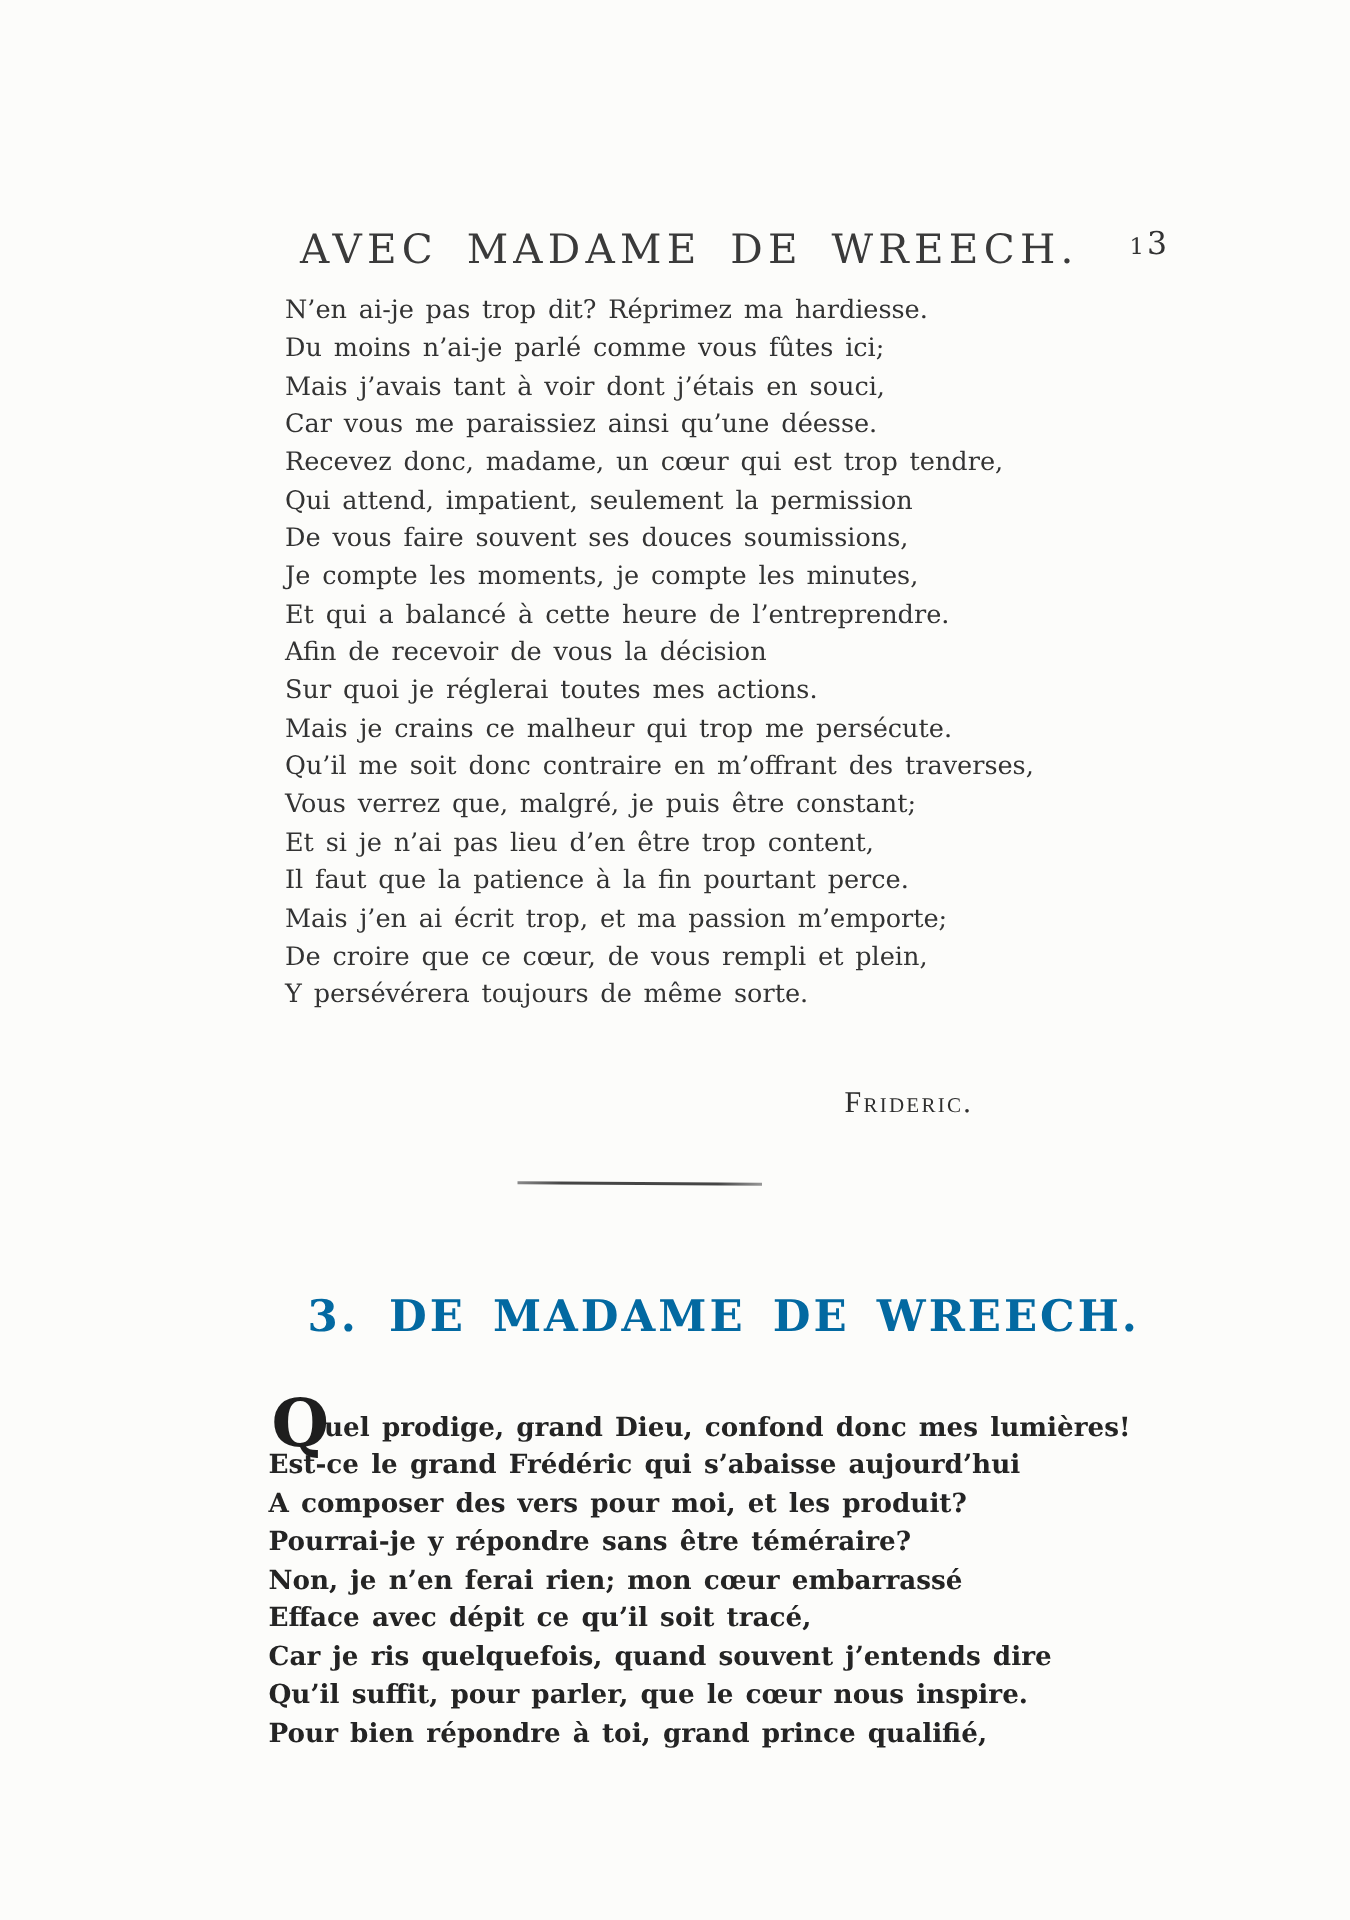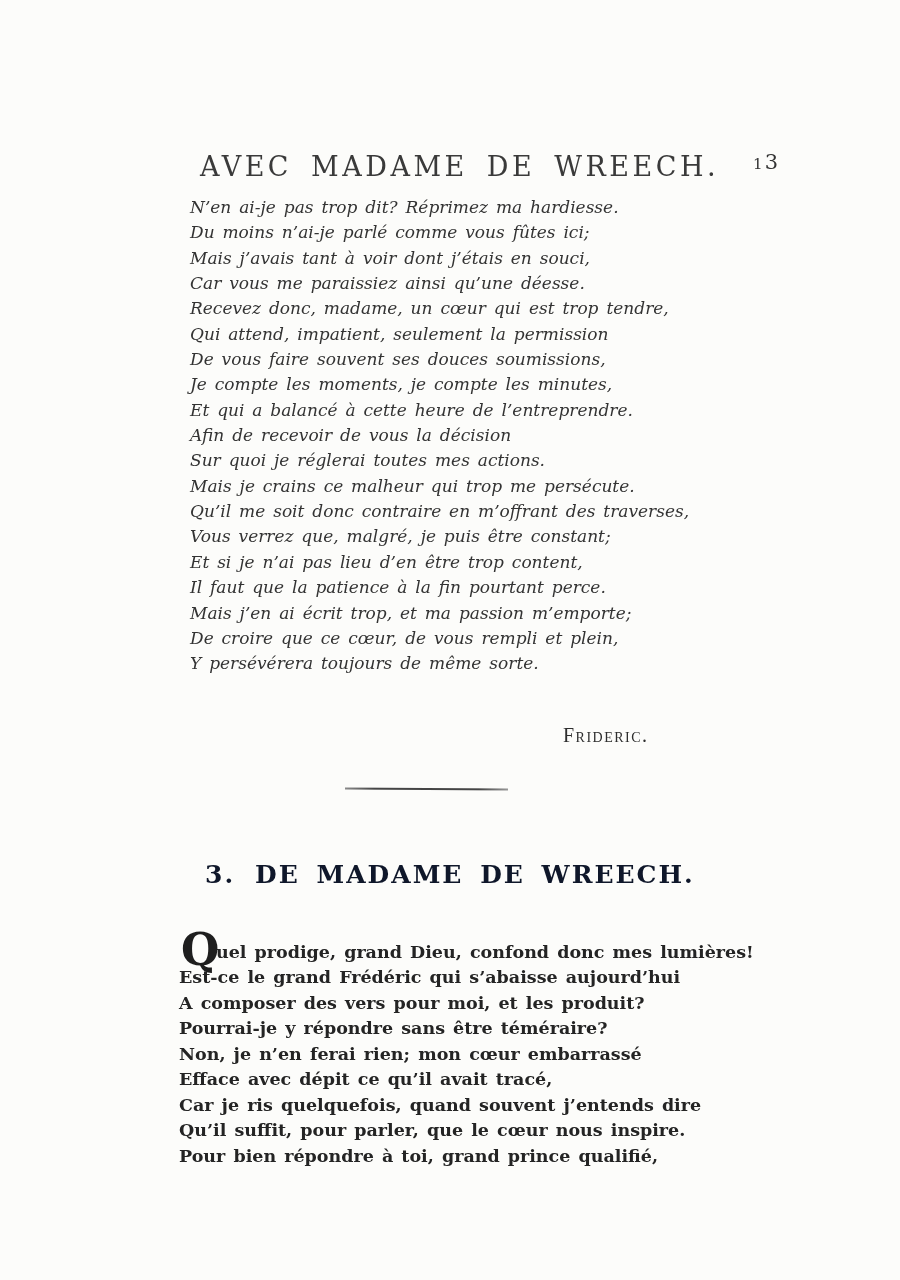--- a/index.html
+++ b/index.html
@@ -44,21 +44,20 @@
     white-space: nowrap;
   }
   .poem1 {
     position: absolute;
     top: 195px;
     left: 190px;
     font-size: 17px;
     line-height: 25.35px;
     word-spacing: 2.5px;
     color: #333;
-    font-style: italic;
   }
   .signature {
     position: absolute;
     top: 724px;
     left: 563px;
     font-size: 20px;
     font-variant: small-caps;
     letter-spacing: 1.5px;
     color: #2e2e2e;
     font-family: Liberation Serif, serif;
@@ -70,26 +69,26 @@
     width: 163px;
     height: 2px;
     background: linear-gradient(90deg, #8a8a8a, #454545 18%, #454545 82%, #979797);
     transform: rotate(0.4deg);
   }
   .section-heading {
     position: absolute;
     top: 860px;
     left: 205px;
     width: 460px;
-    font-size: 25px;
+    font-size: 29px;
     font-weight: bold;
     letter-spacing: 2px;
     word-spacing: 6px;
     white-space: nowrap;
-    color: #0f172a;
+    color: #0369a1;
   }
   .section-number {
     margin-right: 20px;
     font-weight: bold;
   }
   .poem2 {
     position: absolute;
     top: 940px;
     left: 179px;
     font-size: 17.5px;
@@ -151,20 +150,20 @@
   </div>
 
   <div class="poem poem2">
     <span class="dropcap">Q</span>
     <div class="line first-line">uel prodige, grand Dieu, confond donc mes lumières!</div>
     <div>
         <div class="line">Est-ce le grand Frédéric qui s’abaisse aujourd’hui</div>
         <div class="line">A composer des vers pour moi, et les produit?</div>
         <div class="line">Pourrai-je y répondre sans être téméraire?</div>
         <div class="line">Non, je n’en ferai rien; mon cœur embarrassé</div>
-        <div class="line">Efface avec dépit ce qu’il avait tracé,</div>
+        <div class="line">Efface avec dépit ce qu’il soit tracé,</div>
         <div class="line">Car je ris quelquefois, quand souvent j’entends dire</div>
         <div class="line">Qu’il suffit, pour parler, que le cœur nous inspire.</div>
         <div class="line">Pour bien répondre à toi, grand prince qualifié,</div>
       </div>
   </div>
 
 </div>
 
 </body></html>

